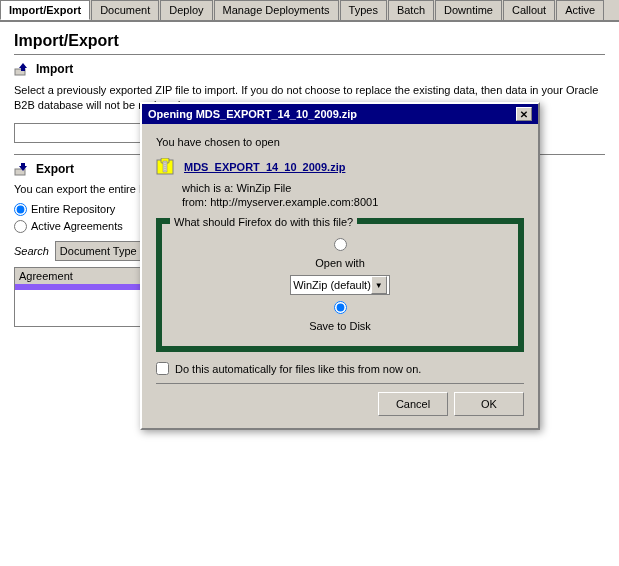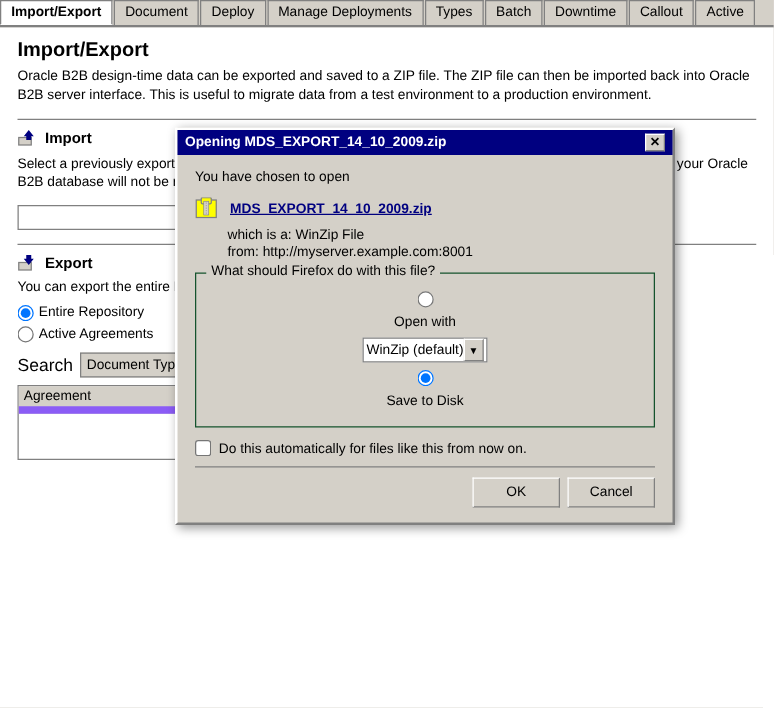--- a/index.html
+++ b/index.html
@@ -133,21 +133,22 @@
 
     .search-row {
       display: flex;
       align-items: center;
       gap: 6px;
       margin-top: 8px;
       margin-bottom: 6px;
     }
 
     .search-label {
-      font-size: 14px;
+      font-size: 11px;
+      font-style: italic;
     }
 
     .search-dropdown {
       display: flex;
       align-items: center;
       height: 20px;
       border: 1px solid #808080;
       background: #d4d0c8;
       font-size: 11px;
       padding: 0 4px;
@@ -252,21 +253,21 @@
       margin-bottom: 2px;
     }
 
     .dialog-from {
       font-size: 11px;
       margin-left: 26px;
       margin-bottom: 10px;
     }
 
     .dialog-group {
-      border: 1px solid #14532d;
+      border: 6px solid #14532d;
       padding: 8px 10px;
       margin-bottom: 10px;
       position: relative;
     }
 
     .dialog-group-legend {
       position: absolute;
       top: -8px;
       left: 8px;
       background: #d4d0c8;
@@ -359,21 +360,20 @@
   <div class="tab">
     <span>Callout</span>
   </div>
   <div class="tab">
     <span>Active</span>
   </div>
 </div>
 
 <div class="main-content">
   <div class="page-title">Import/Export</div>
-  <div class="page-desc">Oracle B2B design-time data can be exported and saved to a ZIP file. The ZIP file can then be imported back into Oracle B2B server interface. This is useful to migrate data from a test environment to a production environment.</div>
 
   <div class="import-section">
     <div class="section-header">
 
       <span style="display:inline-block;width:18px;height:16px;">
         <svg width="18" height="16" viewBox="0 0 18 16">
           <rect x="1" y="8" width="10" height="6" fill="#d4d0c8" stroke="#808080" stroke-width="1"></rect>
           <polygon points="9,2 13,7 11,7 11,10 7,10 7,7 5,7" fill="#000080"></polygon>
         </svg>
       </span>
@@ -466,19 +466,19 @@
         </div>
 
         <div class="dialog-checkbox-row">
           <input type="checkbox" style="">
           <span>Do this automatically for files like this from now on.</span>
         </div>
 
         <hr class="separator-line">
 
         <div class="dialog-buttons">
+          <button class="dialog-btn">Cancel</button>
           <button class="dialog-btn">OK</button>
-          <button class="dialog-btn">Cancel</button>
         </div>
       </div>
     </div>
   </div>
 </div>
 
 </body></html>

